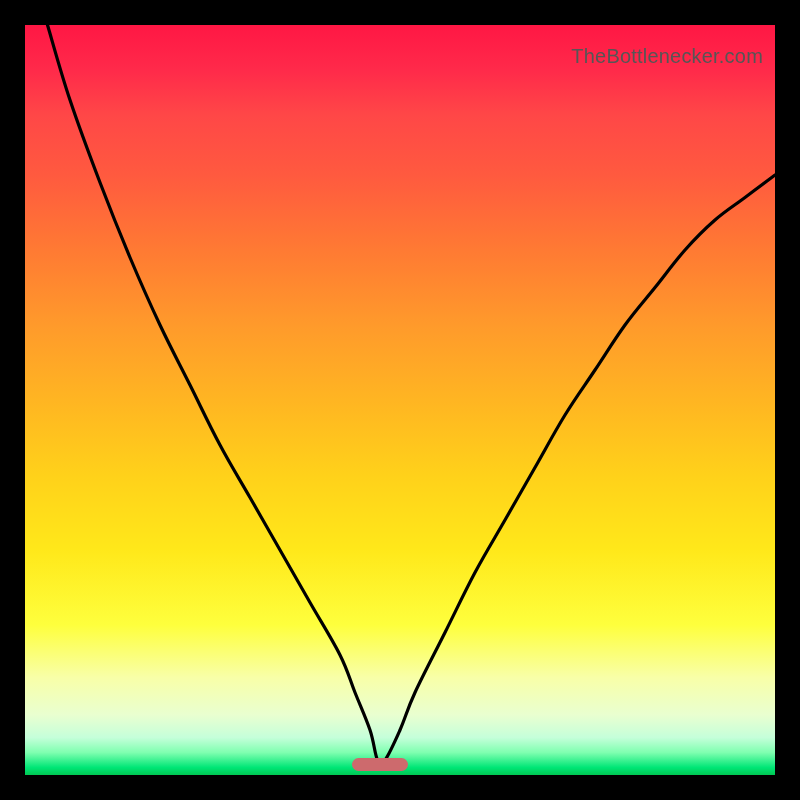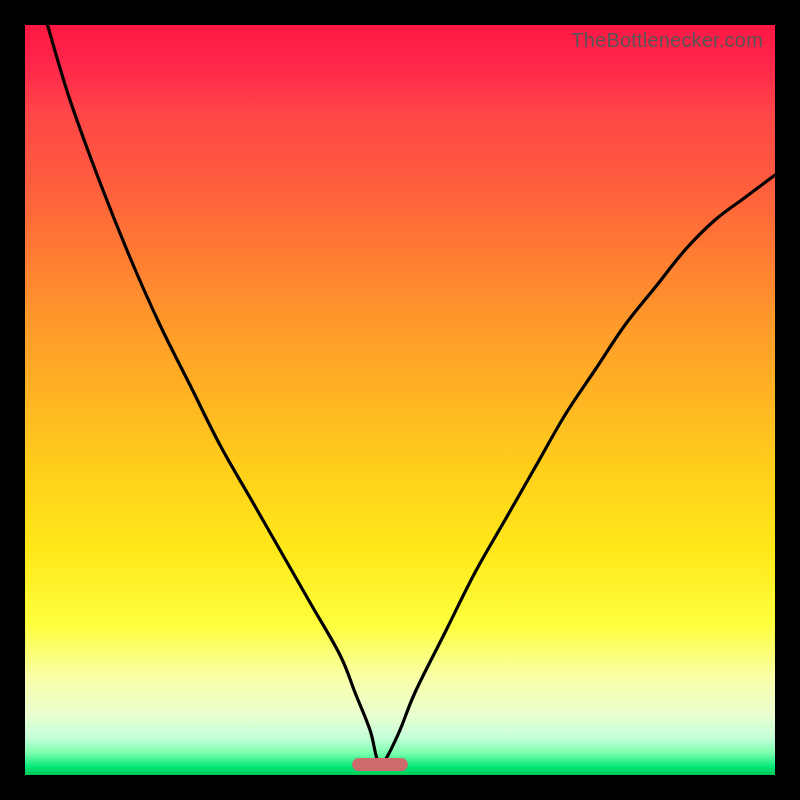--- a/index.html
+++ b/index.html
@@ -32,21 +32,21 @@
       #f8ffa8 87%,
       #e9ffd0 92%,
       #c5ffda 95%,
       #7fffb0 97%,
       #00e676 99%,
       #00c853 100%
     );
   }
   .watermark {
     position: absolute;
-    top: 4px;
+    top: 20px;
     right: 12px;
     color: #565656;
     font-size: 20px;
     font-weight: 400;
     letter-spacing: 0.2px;
     user-select: none;
   }
   svg.curve {
     position: absolute;
     left: 0;

